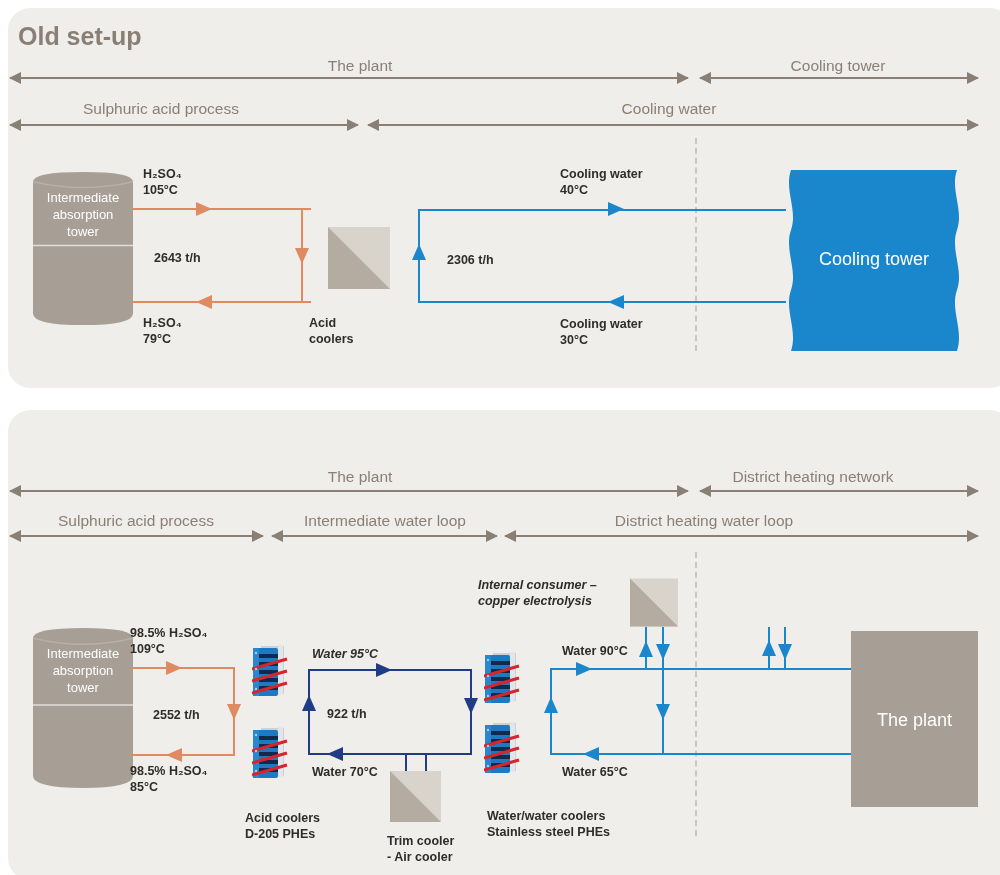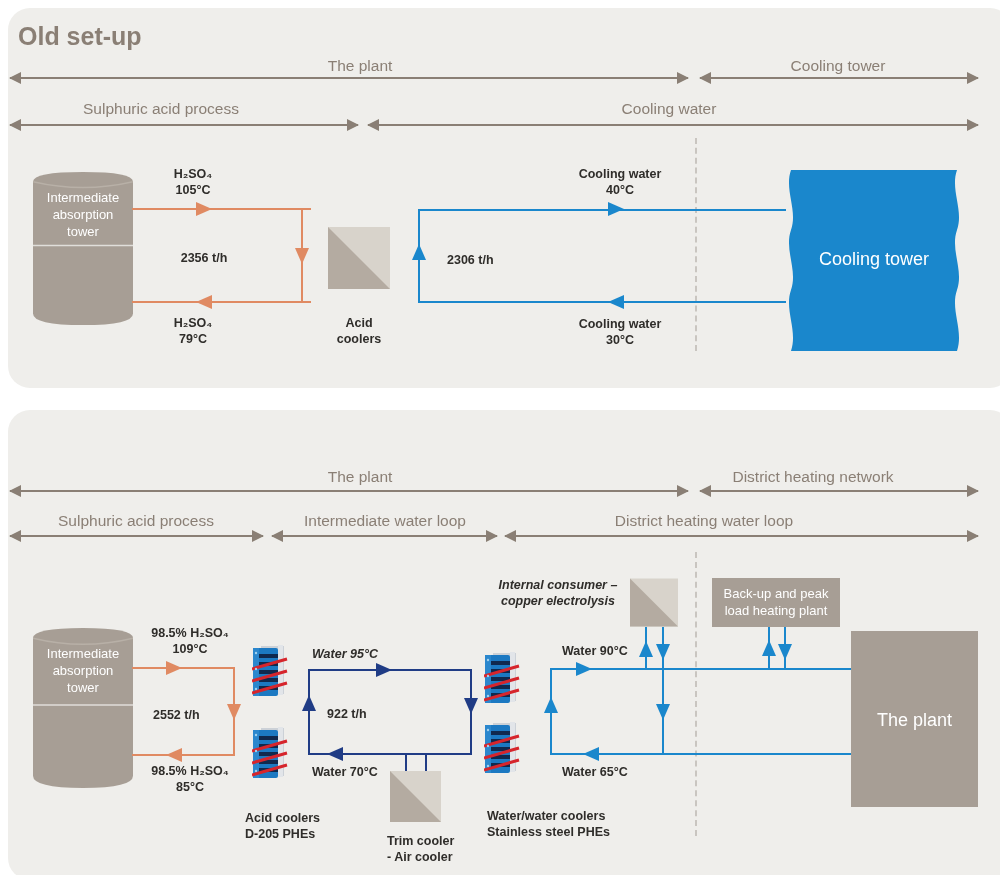--- a/index.html
+++ b/index.html
@@ -19,21 +19,21 @@
   .pv{position:absolute;width:2px;background:currentColor;}
   .arr{position:absolute;width:0;height:0;}
   .arr.right{border-top:7px solid transparent;border-bottom:7px solid transparent;border-left:16px solid currentColor;}
   .arr.left{border-top:7px solid transparent;border-bottom:7px solid transparent;border-right:16px solid currentColor;}
   .arr.up{border-left:7px solid transparent;border-right:7px solid transparent;border-bottom:16px solid currentColor;}
   .arr.down{border-left:7px solid transparent;border-right:7px solid transparent;border-top:16px solid currentColor;}
   .salmon{color:#e08a62;}
   .blue{color:#1a87cc;}
   .navy{color:#203c85;}
   .t{position:absolute;font-size:12.5px;font-weight:bold;color:#2f2d2a;line-height:1.28;
-     white-space:pre-line;text-align:center;}
+     white-space:pre-line;text-align:left;}
   .t.left{text-align:left;}
   .boxlabel{position:absolute;color:#ffffff;font-size:13px;line-height:1.3;white-space:pre-line;text-align:center;}
   .graybox{position:absolute;background:#a79e95;}
   .bigwhite{color:#ffffff;font-size:18px;}
   svg{position:absolute;display:block;}
 </style>
 </head>
 <body>
 
 <div class="panel" id="old-panel">
@@ -62,21 +62,21 @@
 
   <div class="ph salmon" style="left:124px;top:200px;width:179px;"></div>
   <div class="pv salmon" style="left:293px;top:200px;height:95px;"></div>
   <div class="ph salmon" style="left:124px;top:293px;width:179px;"></div>
   <div class="arr right salmon" style="left:188px;top:194px;"></div>
   <div class="arr down salmon" style="left:287px;top:240px;"></div>
   <div class="arr left salmon" style="left:188px;top:287px;"></div>
 
   <div class="t" style="left:135px;top:158px;width:100px;">H₂SO₄
 105°C</div>
-  <div class="t" style="left:146px;top:242px;width:100px;">2356 t/h</div>
+  <div class="t" style="left:146px;top:242px;width:100px;">2643 t/h</div>
   <div class="t" style="left:135px;top:307px;width:100px;">H₂SO₄
 79°C</div>
 
   <svg style="left:320px;top:219px;" width="62" height="62" viewBox="0 0 62 62">
     <rect width="62" height="62" fill="#d8d3cb"></rect>
     <path d="M0 0 L62 62 H0 Z" fill="#b4aba1"></path>
   </svg>
   <div class="t" style="left:301px;top:307px;width:100px;">Acid
 coolers</div>
 
@@ -262,21 +262,17 @@
   <div class="t left" style="left:554px;top:233px;">Water 90°C</div>
   <div class="t left" style="left:554px;top:354px;">Water 65°C</div>
 
   <svg style="left:622px;top:168px;" width="48" height="49" viewBox="0 0 62 62">
     <rect width="62" height="62" fill="#d8d3cb"></rect>
     <path d="M0 0 L62 62 H0 Z" fill="#b4aba1"></path>
   </svg>
   <div class="t" style="left:470px;top:167px;width:160px;font-style:italic;">Internal consumer –
 copper electrolysis</div>
 
-  <div class="graybox" style="left:704px;top:168px;width:128px;height:49px;">
-    <div class="boxlabel" style="left:0;top:8px;width:128px;">Back-up and peak
-load heating plant</div>
-  </div>
 
   <div class="graybox" style="left:843px;top:221px;width:127px;height:176px;">
     <div class="boxlabel bigwhite" style="left:0;top:78px;width:127px;">The plant</div>
   </div>
 </div>
 
 </body></html>

